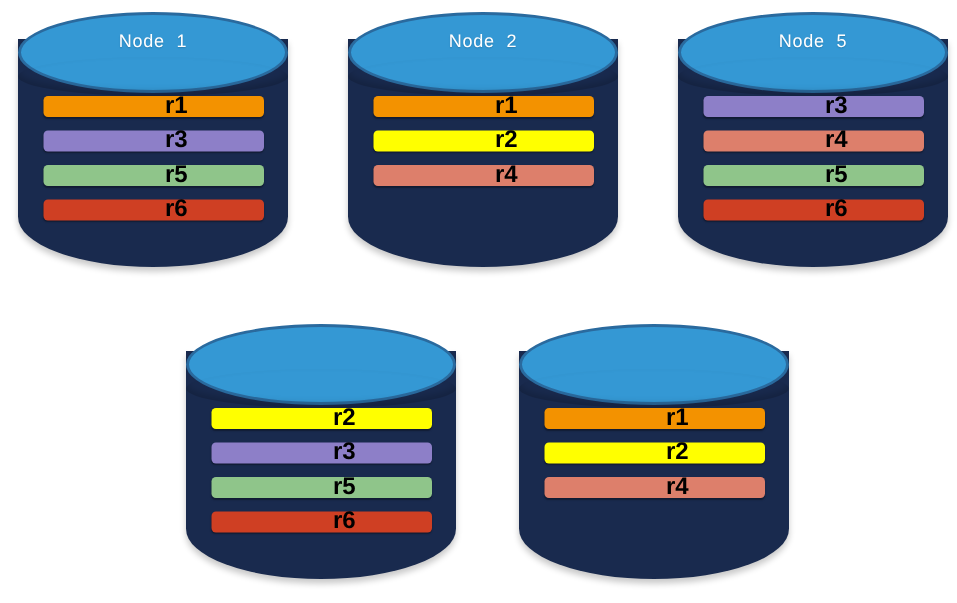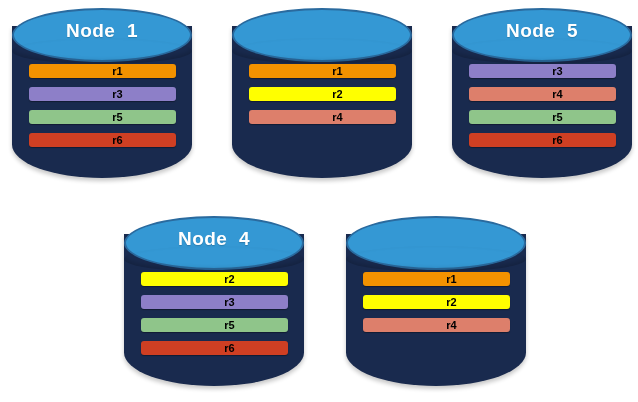--- a/index.html
+++ b/index.html
@@ -74,22 +74,22 @@
     pointer-events: none;
   }
 
   .node-title {
     position: absolute;
     left: 0;
     right: 0;
     top: 16px;
     text-align: center;
     color: #ffffff;
-    font-size: 19px;
-    font-weight: bold;
+    font-size: 12px;
+    font-weight: normal;
     letter-spacing: 0.5px;
     z-index: 4;
     text-shadow: 0 1px 1px rgba(0,0,0,0.18);
     white-space: pre;
   }
 
   
   .records {
     position: absolute;
     left: 0;
@@ -100,21 +100,21 @@
     flex-direction: column;
     align-items: center;
     gap: 9px;
   }
 
   .record {
     width: 116px;
     height: 14px;
     border-radius: 3px;
     color: #000000;
-    font-size: 11px;
+    font-size: 16px;
     font-weight: bold;
     line-height: 14px;
     text-align: center;
     box-shadow: 0 1px 1px rgba(0,0,0,0.35);
     padding-left: 31px;
   }
 </style>
 </head>
 <body>
 
@@ -132,20 +132,21 @@
         <div class="record" style="background: rgb(143, 197, 138);">r5</div>
         <div class="record" style="background: rgb(207, 63, 35);">r6</div>
       </div>
     </div>
     <div class="node" style="left: 226px; top: 4px;">
       <div class="cyl">
         <div class="cyl-body" style="background: rgb(25, 42, 78);"></div>
         <div class="cyl-top" style="background: rgb(52, 152, 212);"></div>
         <div class="cyl-rim"></div>
       </div>
+      <div class="node-title">Node  2</div>
       <div class="records">
         <div class="record" style="background: rgb(243, 146, 0);">r1</div>
         <div class="record" style="background: rgb(255, 255, 0);">r2</div>
         <div class="record" style="background: rgb(221, 127, 107);">r4</div>
       </div>
     </div>
     <div class="node" style="left: 446px; top: 4px;">
       <div class="cyl">
         <div class="cyl-body" style="background: rgb(25, 42, 78);"></div>
         <div class="cyl-top" style="background: rgb(52, 152, 212);"></div>
@@ -158,21 +159,20 @@
         <div class="record" style="background: rgb(143, 197, 138);">r5</div>
         <div class="record" style="background: rgb(207, 63, 35);">r6</div>
       </div>
     </div>
     <div class="node" style="left: 118px; top: 212px;">
       <div class="cyl">
         <div class="cyl-body" style="background: rgb(25, 42, 78);"></div>
         <div class="cyl-top" style="background: rgb(52, 152, 212);"></div>
         <div class="cyl-rim"></div>
       </div>
-      <div class="node-title">Node  4</div>
       <div class="records">
         <div class="record" style="background: rgb(255, 255, 0);">r2</div>
         <div class="record" style="background: rgb(141, 127, 200);">r3</div>
         <div class="record" style="background: rgb(143, 197, 138);">r5</div>
         <div class="record" style="background: rgb(207, 63, 35);">r6</div>
       </div>
     </div>
     <div class="node" style="left: 340px; top: 212px;">
       <div class="cyl">
         <div class="cyl-body" style="background: rgb(25, 42, 78);"></div>

